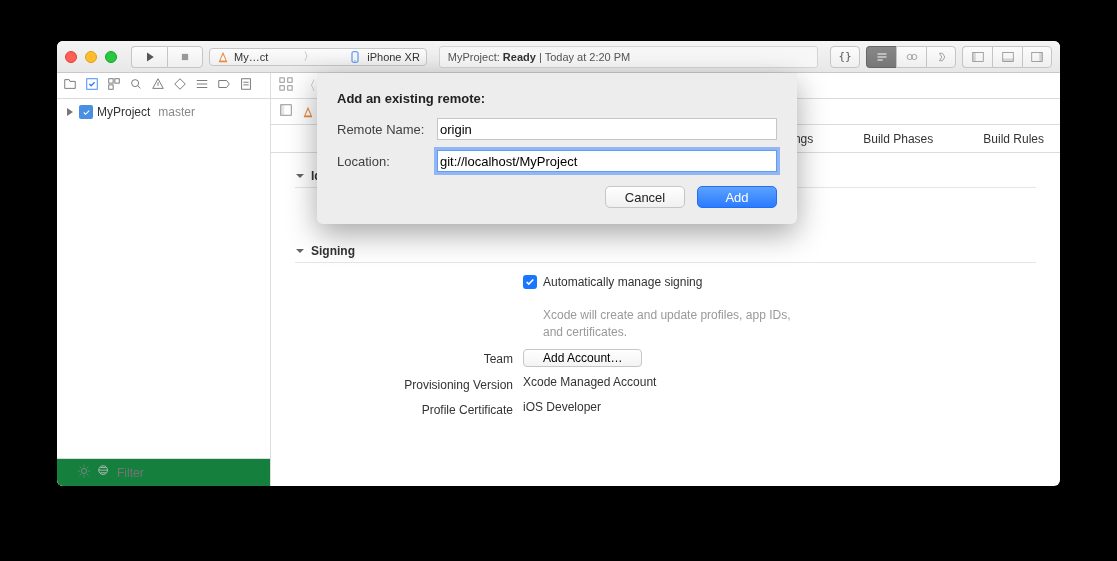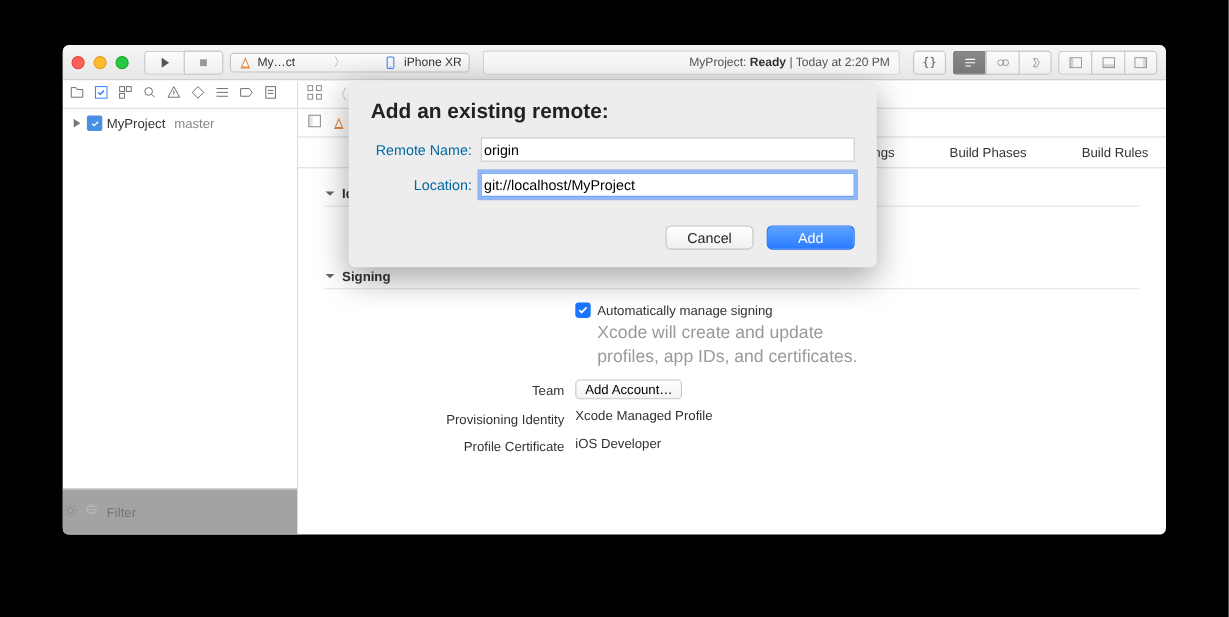--- a/index.html
+++ b/index.html
@@ -76,21 +76,20 @@
       height: 22px;
       background: #f7f7f7;
       border: 1px solid #d5d5d5;
       border-radius: 3px;
       display: flex;
       align-items: center;
       padding: 0 8px;
       font-size: 11px;
       color: #555;
       margin: 0 6px;
-      justify-content: flex-end;
     }
     .activity-view b { color: #333; }
     .tb-active { background: linear-gradient(#888,#777); color: #fff; border-color:#666; }
     .filter-bar {
       height: 26px;
       border-bottom: 1px solid #dcdcdc;
       display: flex;
       align-items: center;
       padding: 0 6px;
       gap: 8px;
@@ -108,26 +107,26 @@
     .nav-content { flex:1; padding: 4px 0; font-size: 12px; }
     .nav-item { display:flex; align-items:center; gap:4px; padding: 2px 8px; color:#333; }
     .disclosure { width:10px; height:10px; color:#666; }
     .proj-badge {
       width:14px; height:14px; background:#4a90e2; border-radius:2px;
       display:inline-flex; align-items:center; justify-content:center;
       font-size:8px; color:#fff;
     }
     .branch-gray { color:#888; margin-left:4px; }
     .nav-footer {
-      height: 42px;
+      height: 28px;
       border-top: 1px solid #dcdcdc;
-      background: #a3a3a3;
+      background: #15803d;
       display:flex;
       align-items:center;
-      padding: 0 0;
+      padding: 0 20px;
       gap:6px;
       color:#888;
       font-size:12px;
     }
     .nav-footer input {
       flex:1; border:none; background:transparent; font-size:12px; outline:none;
     }
     .editor { flex:1; display:flex; flex-direction:column; overflow:hidden; }
     .editor-header {
       height: 26px;
@@ -168,52 +167,52 @@
       background:#fff;
       height: 20px;
     }
     .mac-input-wide { width: 270px; }
     .mac-checkbox {
       width:14px; height:14px; border-radius:3px;
       background:#1976ff; display:inline-flex; align-items:center; justify-content:center;
       margin-right:6px; flex-shrink:0;
     }
     .mac-checkbox svg { width:10px; height:10px; color:#fff; }
-    .help-text { color:#999; font-size:16px; line-height:1.4; margin-top:3px; max-width:260px; }
+    .help-text { color:#999; font-size:12px; line-height:1.4; margin-top:18px; max-width:260px; }
     .mac-btn-small {
       border: 1px solid #c6c6c6;
       border-radius: 4px;
-      padding: 1px 8px;
+      padding: 1px 19px;
       background: linear-gradient(#fff,#f3f3f3);
       font-size: 12px;
     }
     
     .dialog-sheet {
       position:absolute;
       left: 260px;
       top: 0px;
       width: 480px;
       background: #ededed;
       border-radius: 0 0 6px 6px;
       box-shadow: 0 10px 30px rgba(0,0,0,0.35);
       padding: 18px 20px 16px 20px;
     }
-    .dialog-title { font-weight:700; font-size:19px; margin-bottom: 12px; color:#222; }
+    .dialog-title { font-weight:700; font-size:13px; margin-bottom: 12px; color:#222; }
     .dialog-row { display:flex; align-items:center; margin-bottom:10px; }
-    .dialog-label { width:100px; text-align:right; padding-right:8px; color:#0369a1; font-size:13px;}
+    .dialog-label { width:100px; padding-right:8px; color:#404040; font-size:13px;}
     .dialog-input {
       flex:1; height: 22px;
       border: 1px solid #c6c6c6;
       background:#fff;
       padding: 0 2px;
       font-size:13px;
       outline:none;
     }
     .dialog-input.focused { border: 1px solid #5b9dff; box-shadow: 0 0 0 3px rgba(58,128,247,0.5); }
-    .dialog-buttons { display:flex; justify-content:flex-end; gap:12px; margin-top:26px; }
+    .dialog-buttons { display:flex; justify-content:flex-end; gap:12px; margin-top:14px; }
     .dialog-btn {
       min-width: 80px; height: 22px;
       border-radius: 5px;
       border: 1px solid #c6c6c6;
       background: linear-gradient(#ffffff,#f0f0f0);
       font-size:13px;
       color:#222;
     }
     .dialog-btn.primary {
       background: linear-gradient(#5ca2ff,#2a7bff);
@@ -444,22 +443,22 @@
                   <div class="help-text">Xcode will create and update profiles, app IDs, and certificates.</div>
                 </div>
               </div>
             </div>
           </div>
           <div class="form-row">
             <div class="form-label">Team</div>
             <div class="form-value"><button class="mac-btn-small">Add Account…</button></div>
           </div>
           <div class="form-row">
-            <div class="form-label">Provisioning Identity</div>
-            <div class="form-value">Xcode Managed Profile</div>
+            <div class="form-label">Provisioning Version</div>
+            <div class="form-value">Xcode Managed Account</div>
           </div>
           <div class="form-row">
             <div class="form-label">Profile Certificate</div>
             <div class="form-value">iOS Developer</div>
           </div>
         </div>
       </div>
     </div>
   </div>
 

